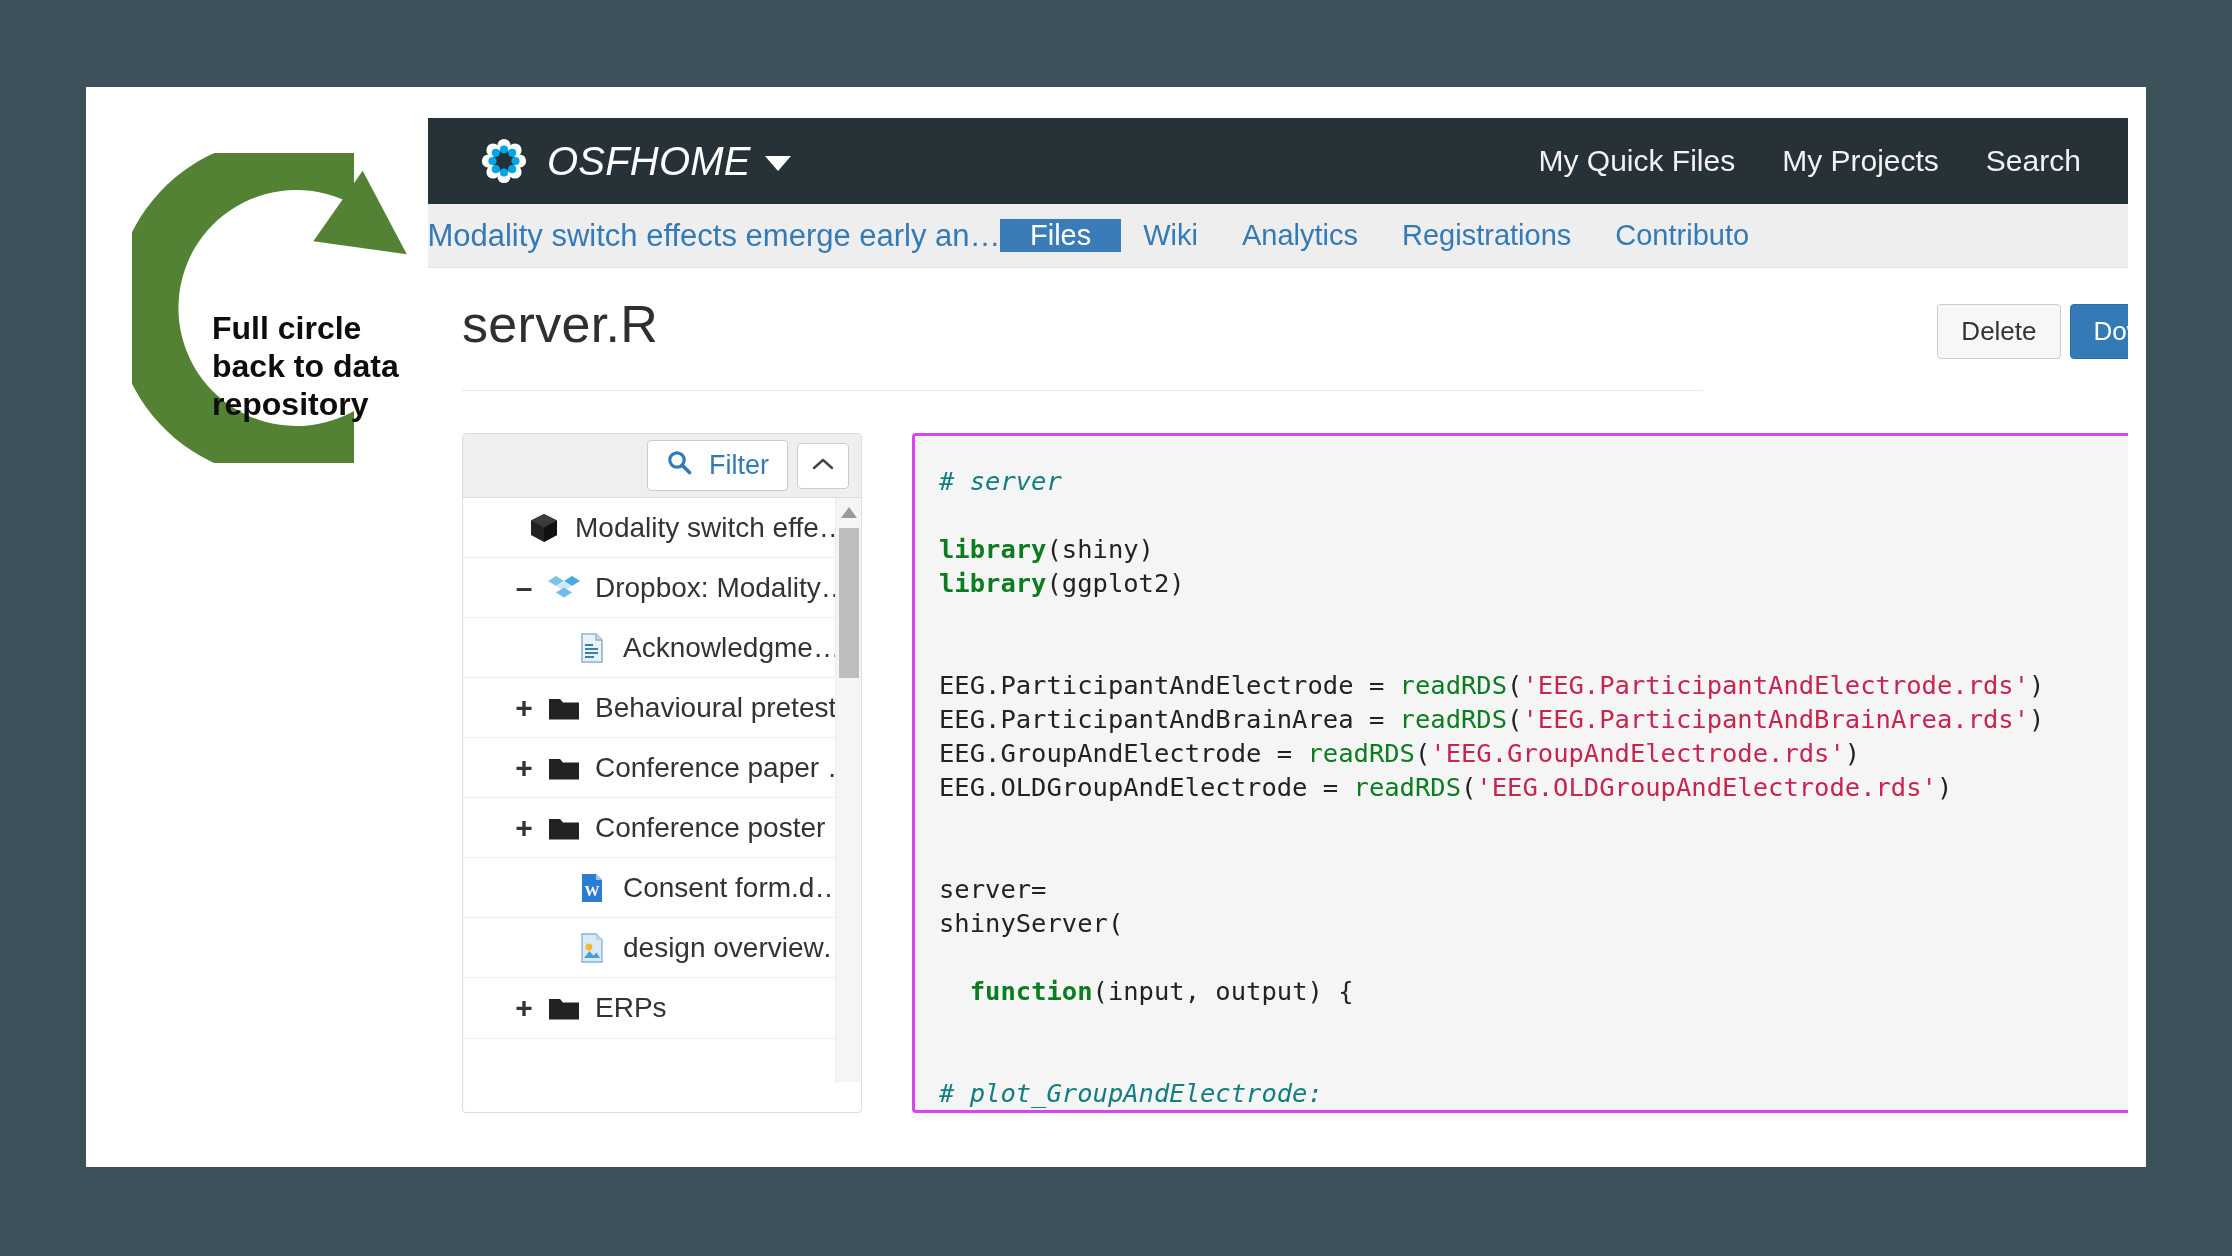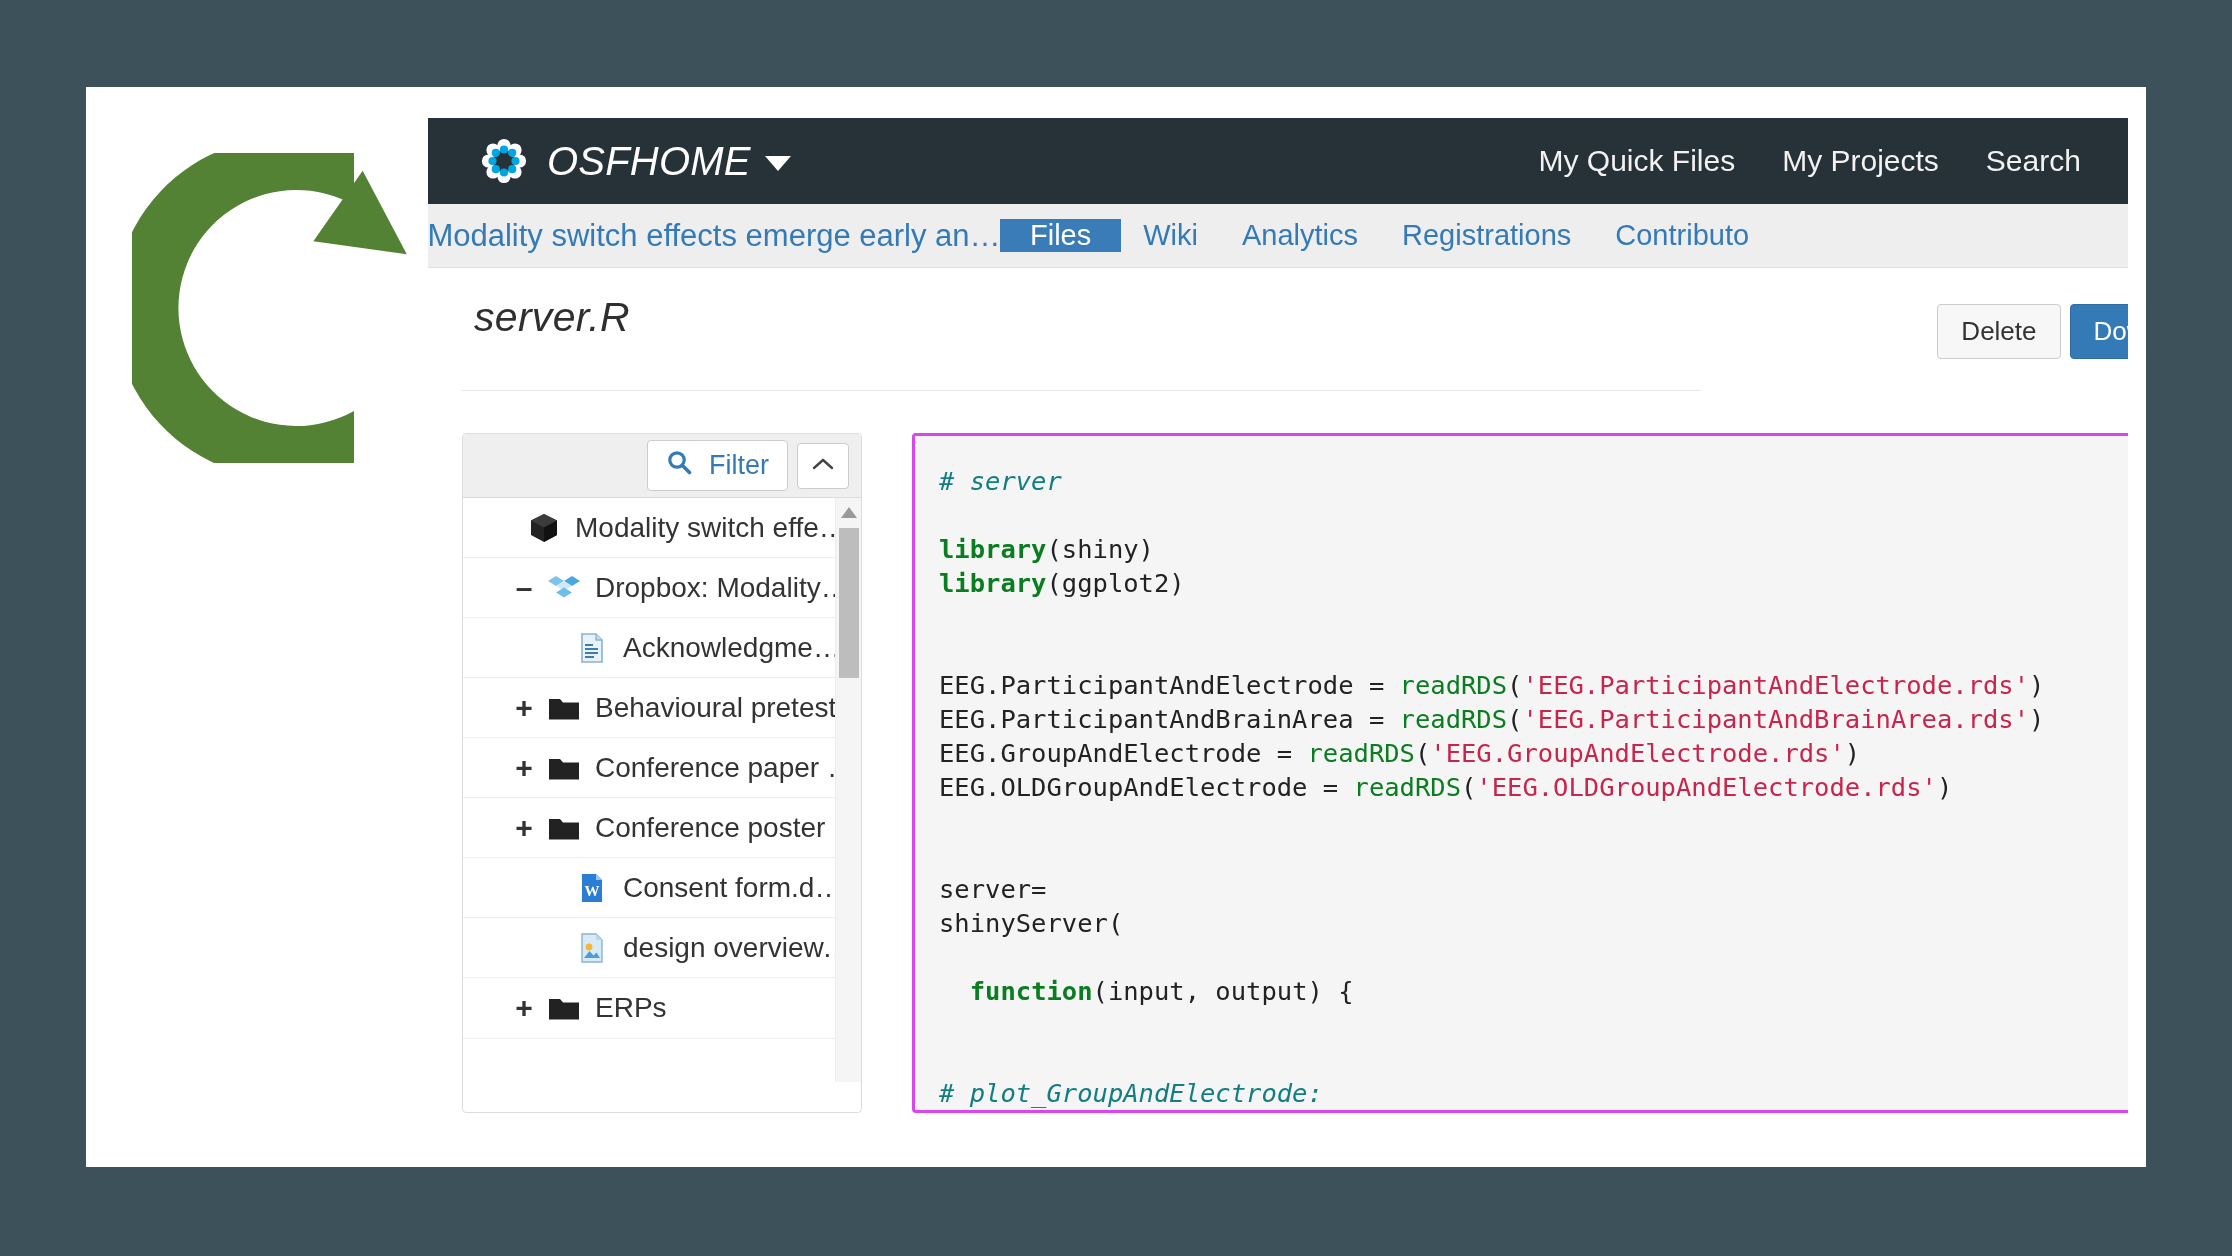--- a/index.html
+++ b/index.html
@@ -66,22 +66,22 @@
   }
   .tab {
     display: flex; align-items: center; padding: 0 22px;
     color: #337ab7; font-size: 29px; white-space: nowrap;
   }
   .tab.active { background: #3a7cb8; color: #ffffff; padding: 0 30px; }
 
   
   .page-head { position: relative; height: 122px; }
   .file-title {
-    position: absolute; left: 12px; top: 26px;
-    font-size: 41px; color: #2f2f2f; font-weight: 400; letter-spacing: .3px; font-style: italic;
+    position: absolute; left: 0; top: 26px;
+    font-size: 52px; color: #2f2f2f; font-weight: 400; letter-spacing: .3px;
   }
   .btn-row { position: absolute; right: 0; top: 36px; display: flex; gap: 9px; }
   .btn {
     font-size: 26px; padding: 11px 23px; border-radius: 4px; white-space: nowrap;
     font-family: "Liberation Sans", sans-serif;
   }
   .btn-default { background: #f7f7f7; border: 1px solid #cccccc; color: #333333; }
   .btn-primary { background: #337ab7; border: 1px solid #2e6da4; color: #ffffff; }
   .hr-sep { height: 1px; background: #e7e7e7; margin: 0 0 0 0; width: 1240px; }
 
@@ -396,16 +396,21 @@
     <div id="annot">
       <svg width="380" height="310" viewBox="0 0 380 310">
         <path d="
           M 248 52
           A 118 118 0 1 0 248 258
           L 248 310
           A 170 170 0 1 1 248 0
           Z" fill="#548235" transform="translate(-26,0)"></path>
         <path d="M 206 10 L 206 96 L 290 53 Z" fill="#548235" transform="rotate(35 206 53)"></path>
       </svg>
+      <div class="annot-text">
+        <div>Full circle</div>
+        <div>back to data</div>
+        <div>repository</div>
+      </div>
     </div>
 
   </div>
 </div>
 
 </body></html>

